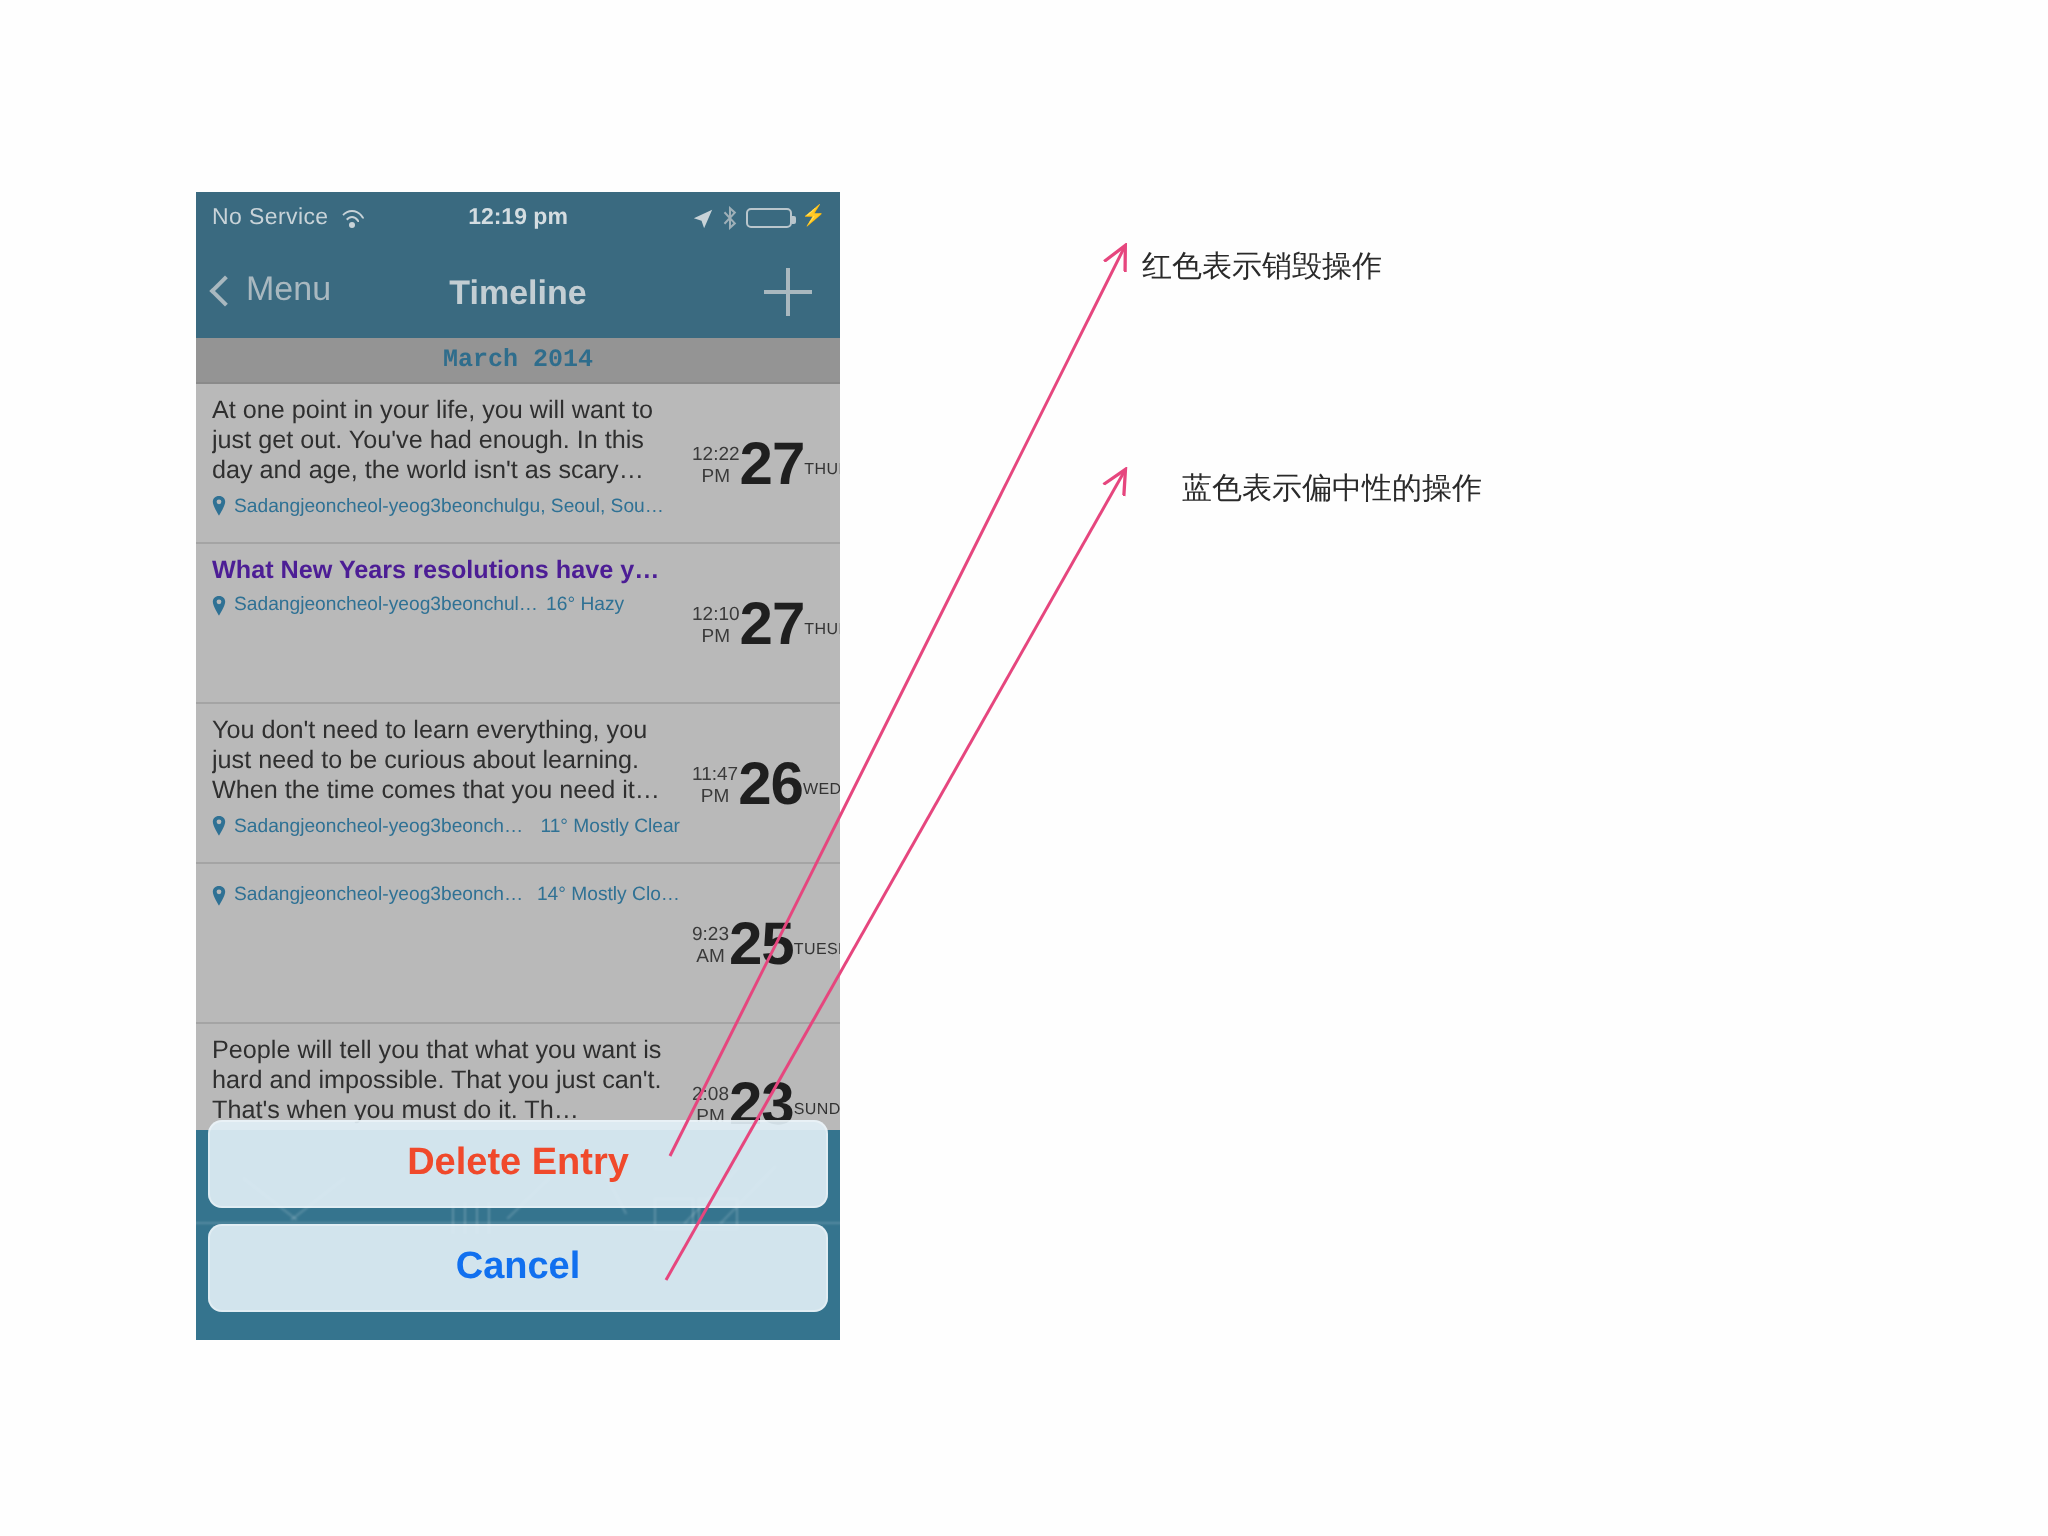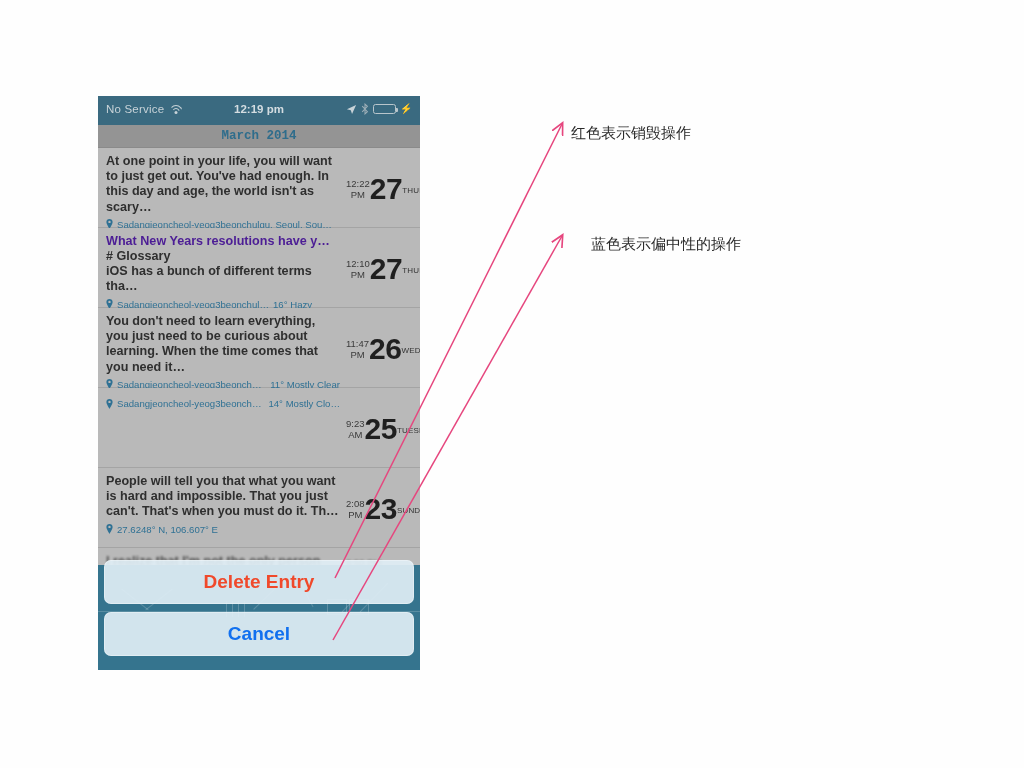--- a/index.html
+++ b/index.html
@@ -121,21 +121,20 @@
     background: #b9b9b9; height: 80px;
   }
   .row-body { flex: 1; min-width: 0; padding-right: 6px; }
   .entry-title {
     font-size: 12.6px; color: #4c1d95; font-weight: bold;
     line-height: 15px; white-space: nowrap; overflow: hidden;
   }
   .entry-text {
     font-size: 12.6px; color: #2f2f2f; line-height: 15.2px;
     overflow: hidden;
-    font-weight: bold;
   }
   .entry-meta {
     display: flex; align-items: center; gap: 4px;
     margin-top: 4px; font-size: 9.6px; color: #2f7194; white-space: nowrap;
   }
   .pin {
     width: 7px; height: 10px; flex: none;
   }
   .meta-loc { color: #2f7194; overflow: hidden; text-overflow: ellipsis; }
   .meta-weather { color: #2f7194; flex: none; }
@@ -215,20 +214,28 @@
           <path d="M11 1 L1 5.6 L5.2 6.9 L6.6 11 Z" fill="#c8d3d8"></path>
         </svg>
         <svg class="bt-icon" viewBox="0 0 8 13">
           <path d="M1 3.4 L6.6 9.4 L4 11.8 L4 1.2 L6.6 3.6 L1 9.6" stroke="#9fb0b8" stroke-width="1.1" fill="none"></path>
         </svg>
         <span class="battery"><span class="fill"></span></span>
         <span class="bolt">⚡</span>
       </div>
     </div>
 
+    <div class="navbar">
+      <div class="nav-back">
+        <span class="chev"></span>
+        <span>Menu</span>
+      </div>
+      <div class="nav-title">Timeline</div>
+      <div class="nav-add"></div>
+    </div>
 
     <div class="section-header">
       <span>March 2014</span>
     </div>
 
     <div class="list">
 
       <div class="row">
         <div class="row-body">
           <div class="entry-text">At one point in your life, you will want to just get out. You've had enough. In this day and age, the world isn't as scary…</div>
@@ -243,22 +250,20 @@
         <div class="row-date">
           <div class="d-time">12:22 PM</div>
           <div class="d-num">27</div>
           <div class="d-day">THURSDAY</div>
         </div>
       </div>
 
       <div class="row">
         <div class="row-body">
           <div class="entry-title">What New Years resolutions have y…</div>
-          <div class="entry-text" style="white-space:pre-line"># Glossary
-iOS has a bunch of different terms tha…</div>
           <div class="entry-meta">
             <svg class="pin" viewBox="0 0 7 10">
               <path d="M3.5 0 C1.6 0 .4 1.3 .4 2.9 C.4 5 3.5 9.8 3.5 9.8 C3.5 9.8 6.6 5 6.6 2.9 C6.6 1.3 5.4 0 3.5 0 Z M3.5 4.1 A1.2 1.2 0 1 1 3.5 1.7 A1.2 1.2 0 1 1 3.5 4.1 Z" fill="#2f7194"></path>
             </svg>
             <span class="meta-loc">Sadangjeoncheol-yeog3beonchul…</span>
             <span class="meta-weather">16° Hazy</span>
           </div>
         </div>
         <div class="row-date">
           <div class="d-time">12:10 PM</div>

